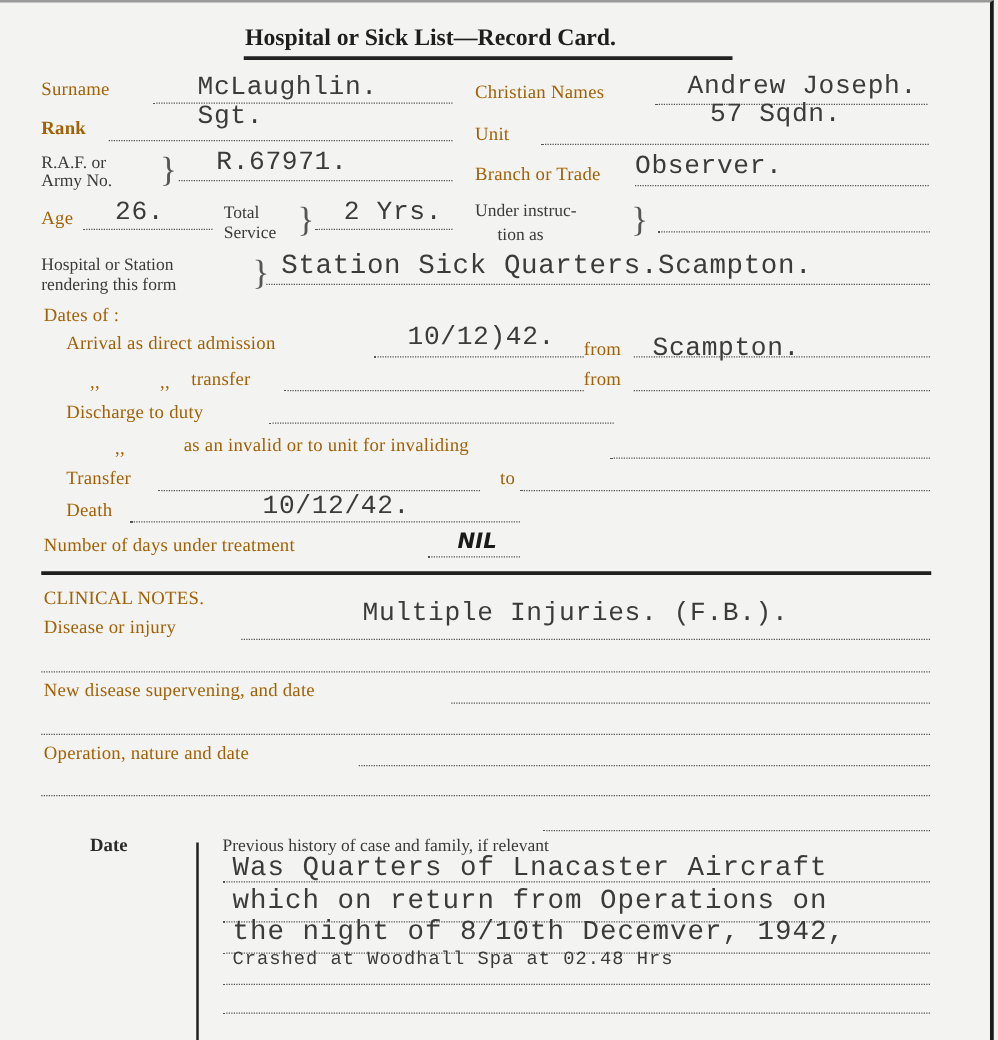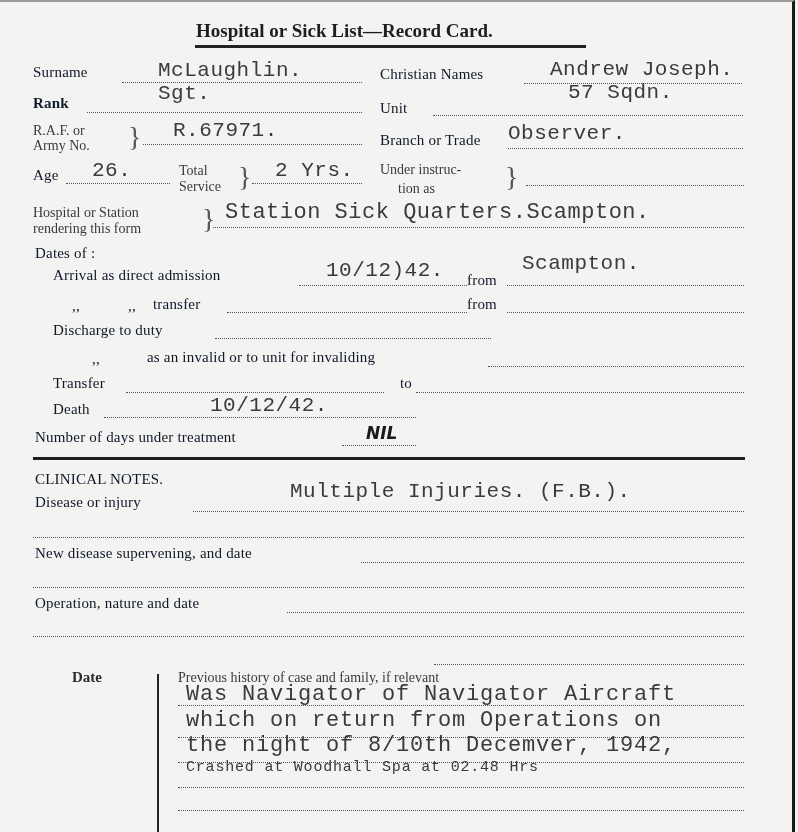--- a/index.html
+++ b/index.html
@@ -10,21 +10,21 @@
     font-family: "Liberation Serif", "DejaVu Serif", serif;
     color: #2a2a2a;
   }
   .card {
     position: absolute; left: 0; top: 0; width: 792px; height: 832px;
     background: #f3f3f1;
     border-right: 3px solid #1a1a1a;
     border-top: 2px solid #9a9a9a;
   }
   .abs { position: absolute; white-space: nowrap; }
-  .lbl { font-size: 15px; color: #0f172a; letter-spacing: 0.2px; }
+  .lbl { font-size: 15px; color: #a16207; letter-spacing: 0.2px; }
   .lbl-sm { font-size: 14px; color: #3a3a3a; line-height: 14px; }
   .tw {
     font-family: "Liberation Mono", "DejaVu Sans Mono", monospace;
     font-size: 21px; color: #3b3b3b; letter-spacing: 0.5px;
   }
   .dots {
     position: absolute; height: 0;
     border-bottom: 1.4px dotted #555;
   }
   .title {
@@ -94,21 +94,21 @@
   <div class="dots" style="left:213px; top:225px; width:531px;"></div>
   <div class="abs tw" style="left:225px; top:198px; font-size:22px;">Station Sick Quarters.Scampton.</div>
 
   <div class="abs lbl" style="left:35px; top:243px;">Dates of :</div>
 
   <div class="abs lbl" style="left:53px; top:265px;">Arrival as direct admission</div>
   <div class="dots" style="left:299px; top:283px; width:168px;"></div>
   <div class="abs tw" style="left:326px; top:257px;text-align:center;">10/12)42.</div>
   <div class="abs lbl" style="left:467px; top:270px;">from</div>
   <div class="dots" style="left:507px; top:283px; width:237px;"></div>
-  <div class="abs tw" style="left:522px; top:250px;">Scampton.</div>
+  <div class="abs tw" style="left:522px; top:266px;">Scampton.</div>
 
   <div class="abs lbl" style="left:72px; top:296px;">,,</div>
   <div class="abs lbl" style="left:128px; top:296px;">,,</div>
   <div class="abs lbl" style="left:153px; top:294px;">transfer</div>
   <div class="dots" style="left:227px; top:310px; width:240px;"></div>
   <div class="abs lbl" style="left:467px; top:294px;">from</div>
   <div class="dots" style="left:507px; top:310px; width:237px;"></div>
 
   <div class="abs lbl" style="left:53px; top:320px;">Discharge to duty</div>
   <div class="dots" style="left:215px; top:336px; width:276px;"></div>
@@ -152,18 +152,18 @@
   <div class="abs" style="left:72px; top:667px; font-size:15px; font-weight:bold; color:#2a2a2a;">Date</div>
   <div class="vrule" style="left:157px; top:672px; height:160px;"></div>
   <div class="abs" style="left:178px; top:668px; font-size:14px; color:#3a3a3a;">Previous history of case and family, if relevant</div>
 
   <div class="dots" style="left:178px; top:703px; width:566px;"></div>
   <div class="dots" style="left:178px; top:735px; width:566px;"></div>
   <div class="dots" style="left:178px; top:760px; width:566px;"></div>
   <div class="dots" style="left:178px; top:785px; width:566px;"></div>
   <div class="dots" style="left:178px; top:808px; width:566px;"></div>
 
-  <div class="abs tw" style="left:186px; top:680px; font-size:22px; letter-spacing:0.8px;">Was Navigator of Navigator Aircraft</div>
+  <div class="abs tw" style="left:186px; top:680px; font-size:22px; letter-spacing:0.8px;">Was Quarters of Lnacaster Aircraft</div>
   <div class="abs tw" style="left:186px; top:706px; font-size:22px; letter-spacing:0.8px;">which on return from Operations on</div>
   <div class="abs tw" style="left:186px; top:731px; font-size:22px; letter-spacing:0.8px;">the night of 8/10th Decemver, 1942,</div>
   <div class="abs tw" style="left:186px; top:757px; font-size:15px; letter-spacing:0.8px;">Crashed at Woodhall Spa at 02.48 Hrs</div>
 
 </div>
 
 </body></html>

